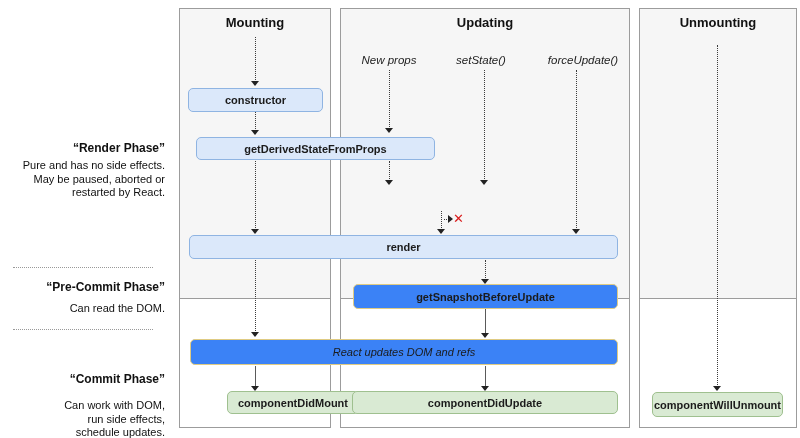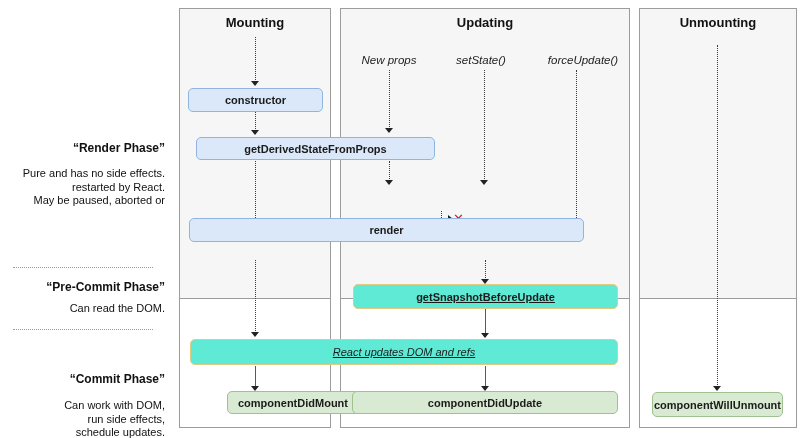--- a/index.html
+++ b/index.html
@@ -8,21 +8,21 @@
     font-family:"Liberation Sans","DejaVu Sans",sans-serif;color:#1c1c1c;
   }
   
   .col-bg{position:absolute;box-sizing:border-box;border:1px solid #9c9c9c;background:#f6f6f6;}
   .col-bg.commit{background:#ffffff;}
   .col-header{position:absolute;font-size:13px;font-weight:bold;text-align:center;color:#111;}
   
   .box{position:absolute;box-sizing:border-box;border-radius:5px;display:flex;align-items:center;justify-content:center;
        font-size:11px;font-weight:bold;color:#1b1b1b;text-align:right;}
   .box.blue{background:#dbe8fa;border:1px solid #8fb4e2;}
-  .box.yellow{background:#5eead4;border:1px solid #dfcb83;text-decoration:underline;}
+  .box.yellow{background:#3b82f6;border:1px solid #dfcb83;}
   .box.green{background:#d9ead3;border:1px solid #9fc08f;}
   .box.plain{font-weight:normal;font-style:italic;}
   
   .trigger{position:absolute;width:110px;font-size:11.5px;font-style:italic;text-align:center;color:#222;}
   
   .vl{position:absolute;width:0;}
   .vl.dot{border-left:1px dotted #3c3c3c;}
   .vl.sol{border-left:1px solid #5a5a5a;}
   .hl.dot{position:absolute;height:0;border-top:1px dotted #3c3c3c;}
   .ah-d{position:absolute;width:0;height:0;border-left:4px solid transparent;border-right:4px solid transparent;border-top:5px solid #222;}
@@ -49,24 +49,24 @@
   <div class="col-header" style="left:179px;top:15px;width:152px;">Mounting</div>
   <div class="col-header" style="left:340px;top:15px;width:290px;">Updating</div>
   <div class="col-header" style="left:639px;top:15px;width:158px;">Unmounting</div>
 
   <div class="trigger" style="left:334px;top:54px;">New props</div>
   <div class="trigger" style="left:426px;top:54px;">setState()</div>
   <div class="trigger" style="left:528px;top:54px;">forceUpdate()</div>
 
   <div class="phase-block" style="top:141px;">
     <div class="phase-title">“Render Phase”</div>
-    <div class="phase-lines" style="margin-top:12px;">
+    <div class="phase-lines" style="margin-top:4px;">
       <div>Pure and has no side effects.</div>
+      <div>May be paused, aborted or</div>
       <div>restarted by React.</div>
-      <div>May be paused, aborted or</div>
     </div>
   </div>
   <div class="sep" style="top:267px;"></div>
   <div class="phase-block" style="top:280px;">
     <div class="phase-title">“Pre-Commit Phase”</div>
     <div class="phase-lines" style="margin-top:8px;">
       <div>Can read the DOM.</div>
     </div>
   </div>
   <div class="sep" style="top:329px;"></div>
@@ -108,20 +108,20 @@
   <div class="vl sol" style="left:485px;top:308px;height:25px;"></div>
   <div class="ah-d" style="left:481px;top:333px;"></div>
   <div class="vl sol" style="left:485px;top:366px;height:20px;"></div>
   <div class="ah-d" style="left:481px;top:386px;"></div>
 
   <div class="vl dot" style="left:717px;top:45px;height:340px;"></div>
   <div class="ah-d" style="left:713px;top:386px;"></div>
 
   <div class="box blue" style="left:188px;top:88px;width:135px;height:24px;">constructor</div>
   <div class="box blue" style="left:196px;top:137px;width:239px;height:23px;">getDerivedStateFromProps</div>
-  <div class="box blue" style="left:189px;top:218px;width:395px;height:24px;">render</div>
+  <div class="box blue" style="left:189px;top:235px;width:429px;height:24px;">render</div>
   <div class="box yellow" style="left:353px;top:284px;width:265px;height:25px;">getSnapshotBeforeUpdate</div>
   <div class="box yellow plain" style="left:190px;top:339px;width:428px;height:26px;">React updates DOM and refs</div>
   <div class="box green" style="left:191px;top:391px;width:132px;height:23px;margin-left:36px;">componentDidMount</div>
   <div class="box green" style="left:352px;top:391px;width:266px;height:23px;">componentDidUpdate</div>
   <div class="box green" style="left:652px;top:392px;width:131px;height:25px;">componentWillUnmount</div>
 
 </div>
 
 </body></html>

